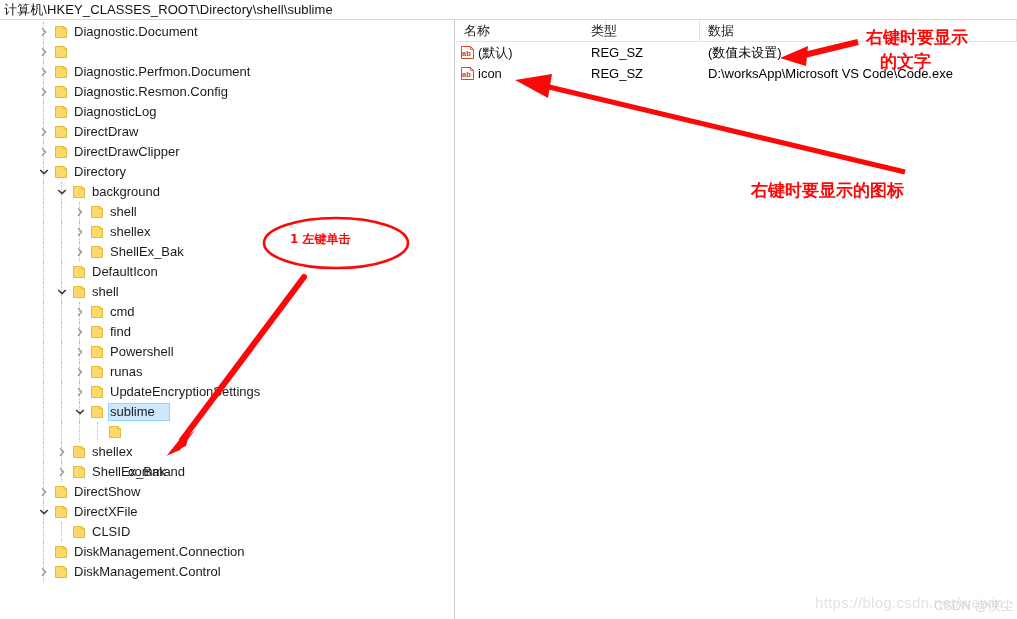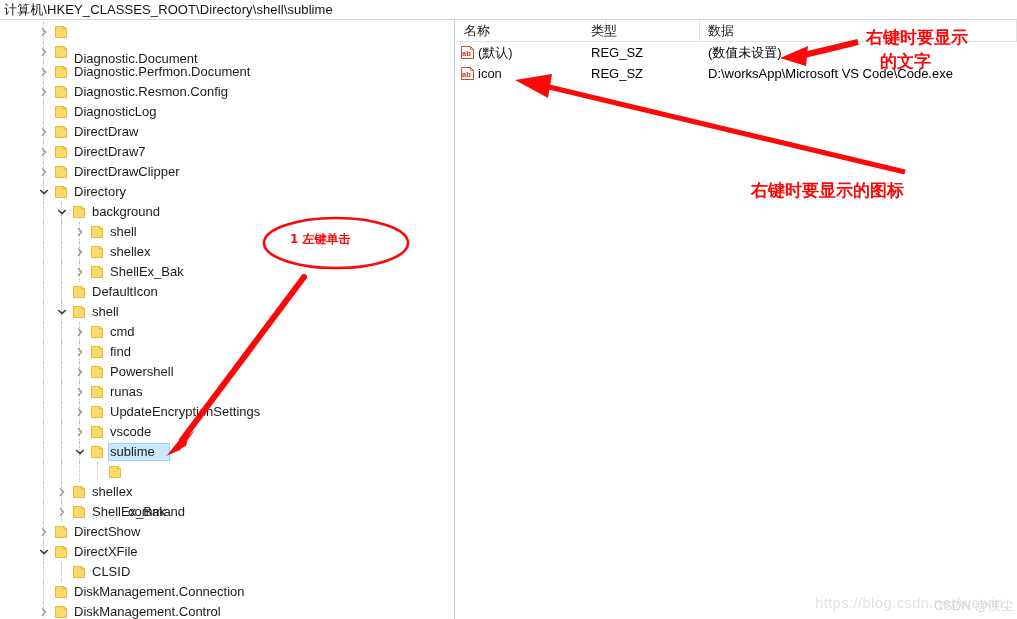--- a/index.html
+++ b/index.html
@@ -135,21 +135,21 @@
           <div class="guide" style="left: 43px;"></div>
           <span class="twisty" style="position: absolute; left: 36px; top: 2px;">
             <svg width="10" height="10" viewBox="0 0 10 10">
               <path d="M3 1.2 L6.6 5 L3 8.8" fill="none" stroke="#9a9a9a" stroke-width="1.4"></path>
             </svg>
           </span>
           <span class="folder" style="position: absolute; left: 53px; top: 2px;"><svg width="16" height="16" viewBox="0 0 16 16">
               <path d="M2.5 2.5 h8.2 v2.2 h2.8 v8.8 h-11 z" fill="#fdd96a" stroke="#e5b93c" stroke-width="1"></path>
               <path d="M10.7 2.5 v2.2 h2.8 z" fill="#f3c94f" stroke="#e5b93c" stroke-width="0.8"></path>
             </svg></span>
-          <span class="label" style="position: absolute; left: 72px; top: 1px; margin-top: 27px;">Diagnostic.Document</span>
+          <span class="label" style="position: absolute; left: 72px; top: 1px;">Diagnostic.Document</span>
         </div>
         <div class="tree-row">
           <div class="guide" style="left: 43px;"></div>
           <span class="twisty" style="position: absolute; left: 36px; top: 2px;">
             <svg width="10" height="10" viewBox="0 0 10 10">
               <path d="M3 1.2 L6.6 5 L3 8.8" fill="none" stroke="#9a9a9a" stroke-width="1.4"></path>
             </svg>
           </span>
           <span class="folder" style="position: absolute; left: 53px; top: 2px;"><svg width="16" height="16" viewBox="0 0 16 16">
               <path d="M2.5 2.5 h8.2 v2.2 h2.8 v8.8 h-11 z" fill="#fdd96a" stroke="#e5b93c" stroke-width="1"></path>
@@ -196,33 +196,20 @@
           <span class="twisty" style="position: absolute; left: 36px; top: 2px;">
             <svg width="10" height="10" viewBox="0 0 10 10">
               <path d="M3 1.2 L6.6 5 L3 8.8" fill="none" stroke="#9a9a9a" stroke-width="1.4"></path>
             </svg>
           </span>
           <span class="folder" style="position: absolute; left: 53px; top: 2px;"><svg width="16" height="16" viewBox="0 0 16 16">
               <path d="M2.5 2.5 h8.2 v2.2 h2.8 v8.8 h-11 z" fill="#fdd96a" stroke="#e5b93c" stroke-width="1"></path>
               <path d="M10.7 2.5 v2.2 h2.8 z" fill="#f3c94f" stroke="#e5b93c" stroke-width="0.8"></path>
             </svg></span>
           <span class="label" style="position: absolute; left: 72px; top: 1px;">DirectDraw</span>
-        </div>
-        <div class="tree-row">
-          <div class="guide" style="left: 43px;"></div>
-          <span class="twisty" style="position: absolute; left: 36px; top: 2px;">
-            <svg width="10" height="10" viewBox="0 0 10 10">
-              <path d="M3 1.2 L6.6 5 L3 8.8" fill="none" stroke="#9a9a9a" stroke-width="1.4"></path>
-            </svg>
-          </span>
-          <span class="folder" style="position: absolute; left: 53px; top: 2px;"><svg width="16" height="16" viewBox="0 0 16 16">
-              <path d="M2.5 2.5 h8.2 v2.2 h2.8 v8.8 h-11 z" fill="#fdd96a" stroke="#e5b93c" stroke-width="1"></path>
-              <path d="M10.7 2.5 v2.2 h2.8 z" fill="#f3c94f" stroke="#e5b93c" stroke-width="0.8"></path>
-            </svg></span>
-          <span class="label" style="position: absolute; left: 72px; top: 1px;">DirectDraw7</span>
         </div>
         <div class="tree-row">
           <div class="guide" style="left: 43px;"></div>
           <span class="twisty" style="position: absolute; left: 36px; top: 2px;">
             <svg width="10" height="10" viewBox="0 0 10 10">
               <path d="M3 1.2 L6.6 5 L3 8.8" fill="none" stroke="#9a9a9a" stroke-width="1.4"></path>
             </svg>
           </span>
           <span class="folder" style="position: absolute; left: 53px; top: 2px;"><svg width="16" height="16" viewBox="0 0 16 16">
               <path d="M2.5 2.5 h8.2 v2.2 h2.8 v8.8 h-11 z" fill="#fdd96a" stroke="#e5b93c" stroke-width="1"></path>
@@ -393,35 +380,20 @@
           <span class="twisty" style="position: absolute; left: 72px; top: 2px;">
             <svg width="10" height="10" viewBox="0 0 10 10">
               <path d="M3 1.2 L6.6 5 L3 8.8" fill="none" stroke="#9a9a9a" stroke-width="1.4"></path>
             </svg>
           </span>
           <span class="folder" style="position: absolute; left: 89px; top: 2px;"><svg width="16" height="16" viewBox="0 0 16 16">
               <path d="M2.5 2.5 h8.2 v2.2 h2.8 v8.8 h-11 z" fill="#fdd96a" stroke="#e5b93c" stroke-width="1"></path>
               <path d="M10.7 2.5 v2.2 h2.8 z" fill="#f3c94f" stroke="#e5b93c" stroke-width="0.8"></path>
             </svg></span>
           <span class="label" style="position: absolute; left: 108px; top: 1px;">UpdateEncryptionSettings</span>
-        </div>
-        <div class="tree-row">
-          <div class="guide" style="left: 43px;"></div>
-          <div class="guide" style="left: 61px;"></div>
-          <div class="guide" style="left: 79px;"></div>
-          <span class="twisty" style="position: absolute; left: 72px; top: 2px;">
-            <svg width="10" height="10" viewBox="0 0 10 10">
-              <path d="M3 1.2 L6.6 5 L3 8.8" fill="none" stroke="#9a9a9a" stroke-width="1.4"></path>
-            </svg>
-          </span>
-          <span class="folder" style="position: absolute; left: 89px; top: 2px;"><svg width="16" height="16" viewBox="0 0 16 16">
-              <path d="M2.5 2.5 h8.2 v2.2 h2.8 v8.8 h-11 z" fill="#fdd96a" stroke="#e5b93c" stroke-width="1"></path>
-              <path d="M10.7 2.5 v2.2 h2.8 z" fill="#f3c94f" stroke="#e5b93c" stroke-width="0.8"></path>
-            </svg></span>
-          <span class="label" style="position: absolute; left: 108px; top: 1px;">vscode</span>
         </div>
         <div class="tree-row selected">
           <div class="guide" style="left: 43px;"></div>
           <div class="guide" style="left: 61px;"></div>
           <div class="guide" style="left: 79px;"></div>
           <span class="twisty" style="position: absolute; left: 72px; top: 2px;">
             <svg width="10" height="10" viewBox="0 0 10 10">
               <path d="M1.2 3 L5 6.6 L8.8 3" fill="none" stroke="#3a3a3a" stroke-width="1.5"></path>
             </svg>
           </span>

